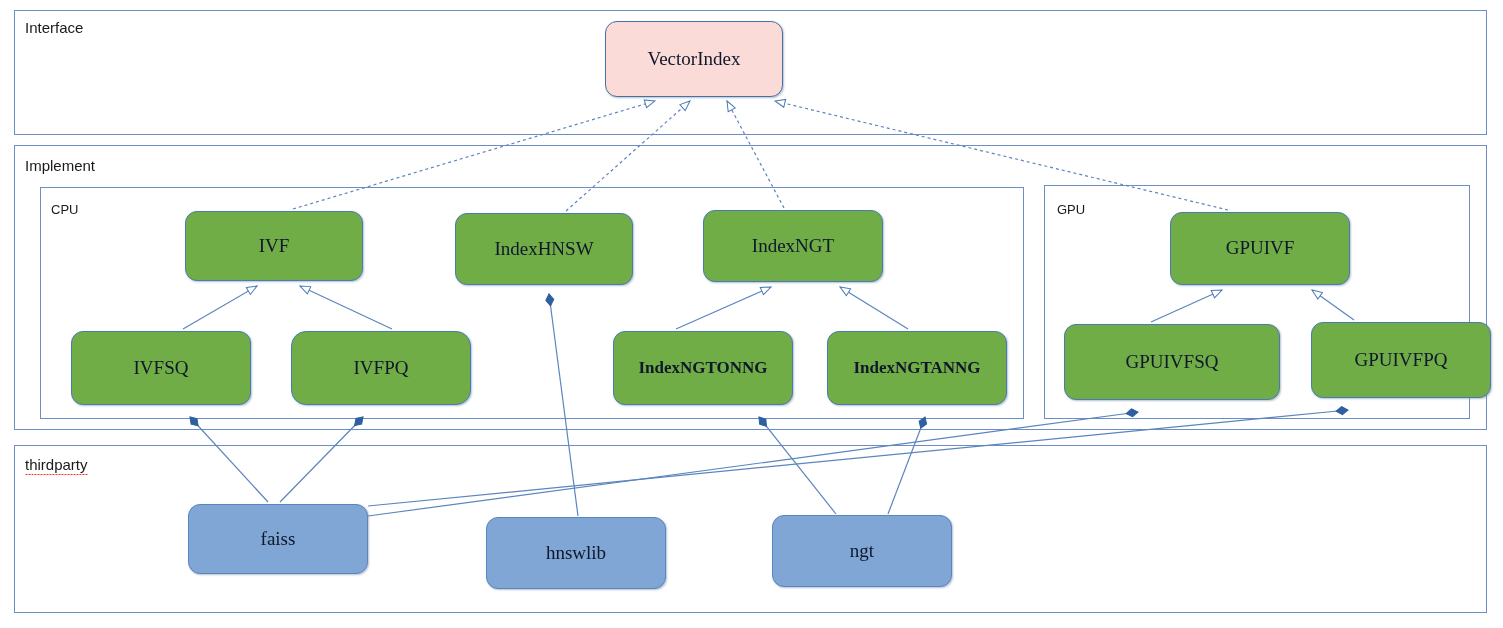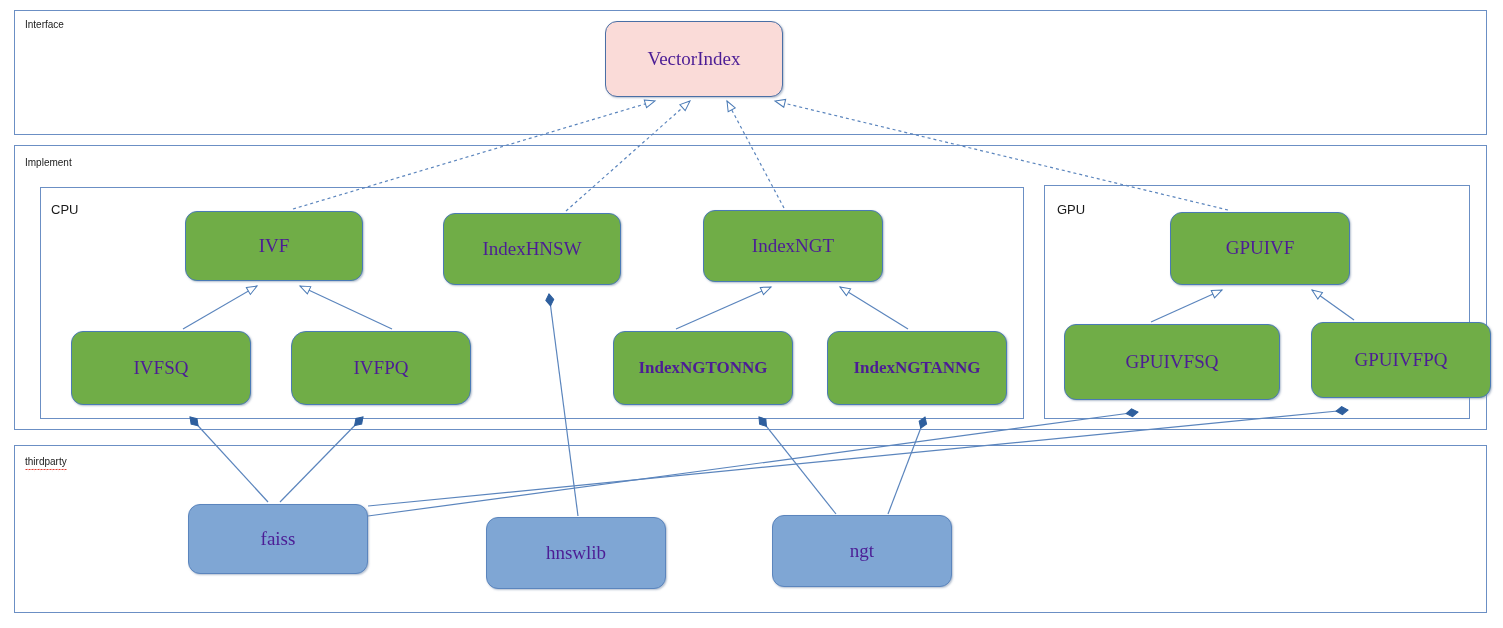--- a/index.html
+++ b/index.html
@@ -3,34 +3,34 @@
 <meta charset="utf-8">
 <style>
   html,body{margin:0;padding:0;background:#ffffff;}
   body{width:1503px;height:628px;position:relative;overflow:hidden;
        font-family:"Liberation Sans", sans-serif;}
   #stage{position:absolute;left:0;top:0;width:1503px;height:628px;}
 
   
   .frame{position:absolute;border:1.4px solid #6b8fc4;background:transparent;box-sizing:border-box;}
   .frame-label{position:absolute;font-family:"Liberation Sans", sans-serif;
-      font-size:10px;color:#1a1a1a;white-space:nowrap;line-height:1;}
+      font-size:15px;color:#1a1a1a;white-space:nowrap;line-height:1;}
   .frame-label.sub{font-size:13px;}
 
   .squiggle{position:relative;display:inline-block;}
   .squiggle::after{content:"";position:absolute;left:0;right:0;bottom:-5px;height:4px;
      background-image:
        radial-gradient(circle at 1.5px 3px, transparent 1.4px, #e23b2e 1.5px, transparent 2.1px),
        radial-gradient(circle at 4.5px 0px,  transparent 1.4px, #e23b2e 1.5px, transparent 2.1px);
      background-size:6px 4px;background-repeat:repeat-x;}
 
   
   .node{position:absolute;box-sizing:border-box;border-radius:12px;
         display:flex;align-items:center;justify-content:center;
-        font-family:"Liberation Serif", serif;font-size:19px;color:#4c1d95;
+        font-family:"Liberation Serif", serif;font-size:19px;color:#0f172a;
         text-align:center;line-height:1.1;
         border:1.3px solid #4a7ab5;
         box-shadow:1px 1px 2px rgba(120,140,170,.55);}
   .node.iface{background:#fadbd8;border-color:#4a6fa5;}
   .node.impl{background:#70ad47;border-color:#4a7ab5;}
   .node.thirdp{background:#7fa6d4;border-color:#5b85bd;}
   .node.small{font-size:17px;font-weight:bold;}
 
   svg.wires{position:absolute;left:0;top:0;width:1503px;height:628px;pointer-events:none;}
 </style>
@@ -89,21 +89,21 @@
   </svg>
 
   <div class="node iface" style="left:605px;top:21px;width:178px;height:76px;">
     <span>VectorIndex</span>
   </div>
 
   <div class="node impl" style="left:185px;top:211px;width:178px;height:70px;">
     <span>IVF</span>
   </div>
 
-  <div class="node impl" style="left:443px;top:213px;width:178px;height:72px;">
+  <div class="node impl" style="left:455px;top:213px;width:178px;height:72px;">
     <span>IndexHNSW</span>
   </div>
 
   <div class="node impl" style="left:703px;top:210px;width:180px;height:72px;">
     <span>IndexNGT</span>
   </div>
 
   <div class="node impl" style="left:71px;top:331px;width:180px;height:74px;">
     <span>IVFSQ</span>
   </div>

